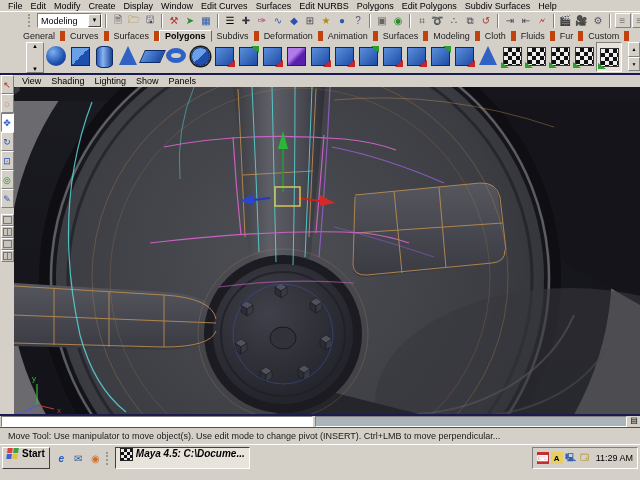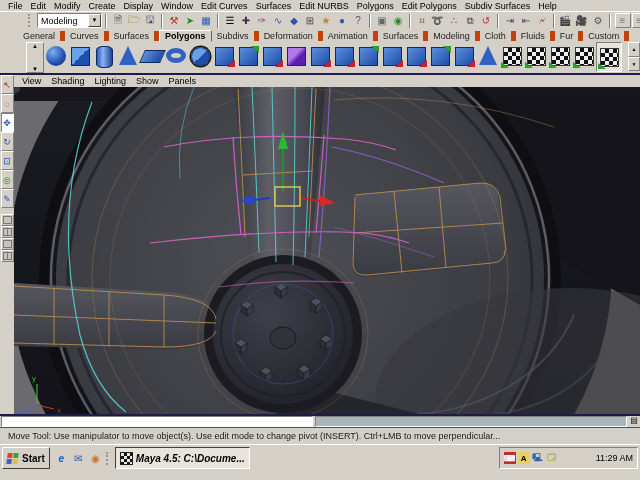--- a/index.html
+++ b/index.html
@@ -85,38 +85,38 @@
   
   #cmdline{height:11px;background:#d4d0c8;display:flex;align-items:stretch;}
   #cmdinput{flex:1;background:#fff;border:1px solid;border-color:#808080 #fff #fff #808080;margin:0 1px;}
   #cmdresult{flex:1;background:#aab4ba;border:1px solid;border-color:#808080 #fff #fff #808080;margin:0 1px;}
   #cmdicon{width:12px;font-size:8px;line-height:10px;text-align:center;flex:none;}
   #helpline{height:16px;background:#d4d0c8;border-top:1px solid #be185d;display:flex;align-items:center;
     padding-left:8px;color:#1a1a1a;}
   
   #taskbar{height:26px;background:#d4d0c8;border-top:1px solid #fff;display:flex;align-items:center;padding:0 2px;}
   .tbtn{height:20px;border:1px solid;border-color:#fff #404040 #404040 #fff;background:#d4d0c8;
-    display:flex;align-items:center;padding:0 4px;margin-right:3px;flex:none;font-size:10px;white-space:nowrap;}
+    display:flex;align-items:flex-start;padding:0 4px;margin-right:3px;flex:none;font-size:10px;white-space:nowrap;}
   .tbtn.pressed{border-color:#404040 #fff #fff #404040;background:#e8e4dc;font-weight:bold;}
   #startflag{width:12px;height:11px;display:grid;grid-template:5px 5px/5px 5px;gap:1px;margin-right:3px;transform:skewX(-8deg);}
   #startflag i{display:block;}
   .ql{width:15px;height:15px;margin:0 1px;display:flex;align-items:center;justify-content:center;
     font-size:10px;flex:none;}
   .foldericon{width:12px;height:9px;background:#e8c860;border:1px solid #8a6a10;margin-right:3px;position:relative;}
   .foldericon::before{content:"";position:absolute;top:-3px;left:0;width:6px;height:2px;
     background:#e8c860;border:1px solid #8a6a10;}
   .mayaicon{width:11px;height:11px;margin-right:3px;border:1px solid #222;flex:none;
     background-image:linear-gradient(45deg,#111 25%,transparent 25%,transparent 75%,#111 75%),
       linear-gradient(45deg,#111 25%,#e8e8e8 25%,#e8e8e8 75%,#111 75%);
     background-size:6px 6px;background-position:0 0,3px 3px;}
   #tray{margin-left:auto;height:20px;border:1px solid;border-color:#808080 #fff #fff #808080;
     display:flex;align-items:center;padding:0 4px;flex:none;}
   .trayic{width:12px;height:12px;margin-right:2px;flex:none;display:flex;align-items:center;
     justify-content:center;font-size:8px;font-weight:bold;}
-  #clock{padding-left:3px;font-size:9px;margin-left:33px;}
+  #clock{padding-left:3px;font-size:9px;}
 </style>
 </head>
 <body>
 
 <div id="screen">
 
 
   <div id="menubar" class="row">
     <span>File</span>
     <span>Edit</span>

